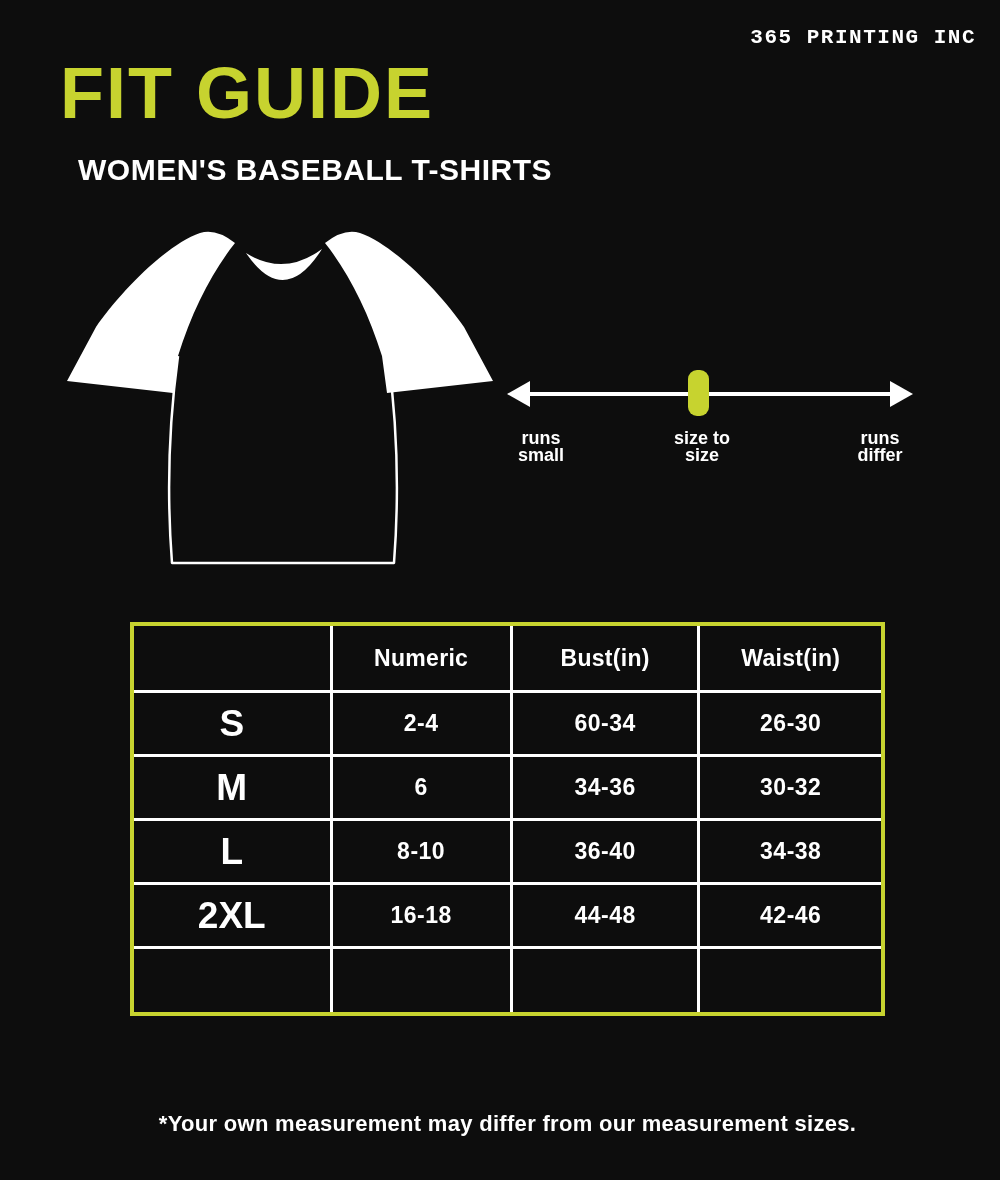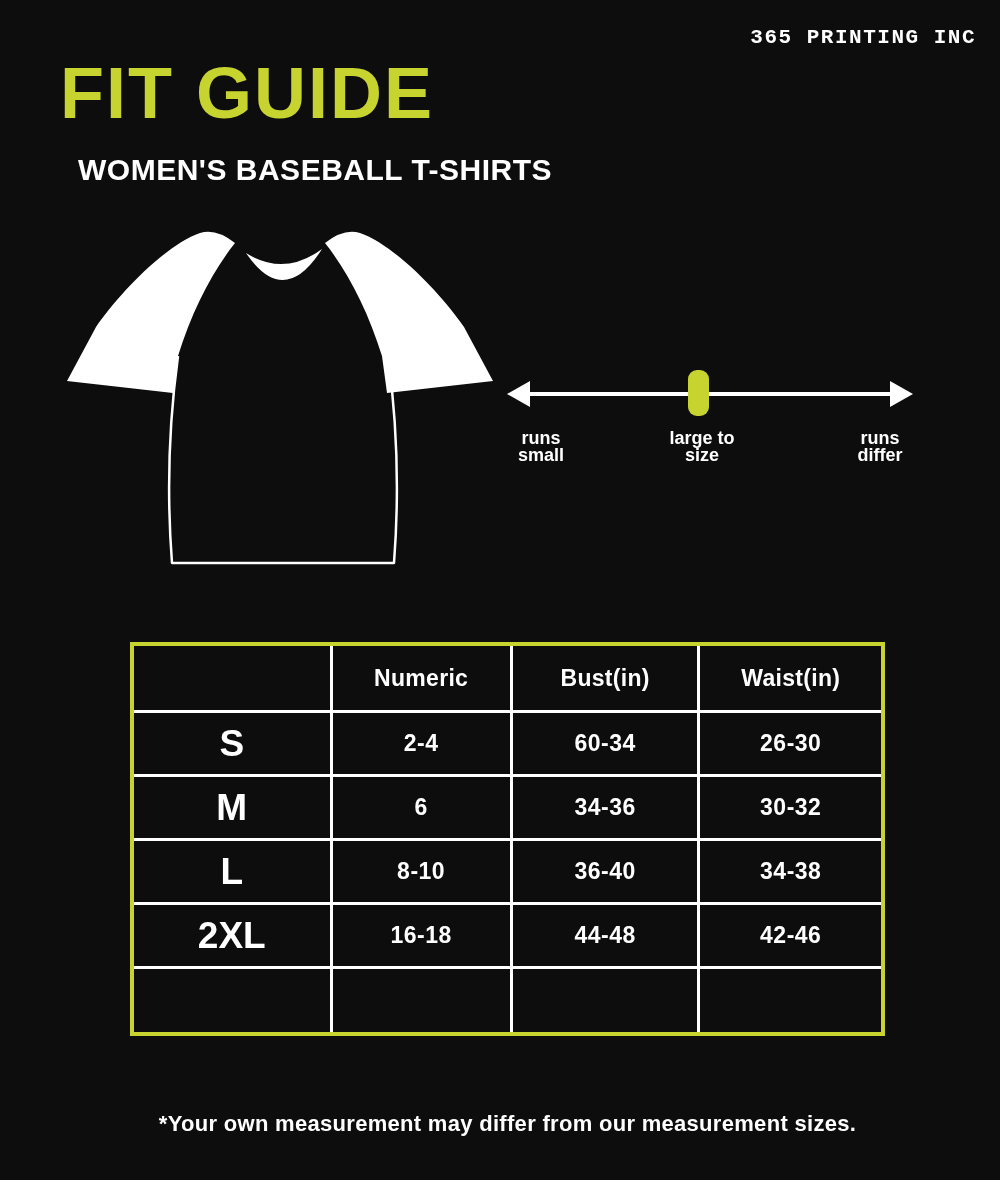--- a/index.html
+++ b/index.html
@@ -22,21 +22,21 @@
   .scale-svg{position:absolute;left:0;top:0;}
   .scale-label{
     position:absolute;top:62px;transform:translateX(-50%);text-align:center;
     font-size:18px;line-height:17px;white-space:nowrap;
   }
   .scale-label .ln{display:block;}
   .lbl-small{left:36px;}
   .lbl-true{left:197px;}
   .lbl-large{left:375px;}
   table.size-table{
-    position:absolute;left:130px;top:642px;width:755px;
+    position:absolute;left:130px;top:622px;width:755px;
     border-collapse:collapse;table-layout:fixed;
     border:4px solid #c7d32f;
   }
   .size-table th,.size-table td{
     border:3px solid #ffffff;text-align:center;vertical-align:middle;
     padding:0;color:#ffffff;font-weight:bold;
   }
   .size-table th{height:64px;font-size:23px;letter-spacing:.3px;}
   .size-table td{height:61px;font-size:23px;letter-spacing:.5px;}
   .size-table td.size-cell{font-size:37px;letter-spacing:0;}
@@ -72,21 +72,21 @@
       <line x1="16" y1="26" x2="394" y2="26" stroke="#ffffff" stroke-width="4"></line>
       <polygon points="2,26 25,13 25,39" fill="#ffffff"></polygon>
       <polygon points="408,26 385,13 385,39" fill="#ffffff"></polygon>
       <rect x="183" y="2" width="21" height="46" rx="9" fill="#c7d32f"></rect>
     </svg>
     <div class="scale-label lbl-small">
       <span class="ln">runs</span>
       <span class="ln">small</span>
     </div>
     <div class="scale-label lbl-true">
-      <span class="ln">large to</span>
+      <span class="ln">size to</span>
       <span class="ln">size</span>
     </div>
     <div class="scale-label lbl-large">
       <span class="ln">runs</span>
       <span class="ln">differ</span>
     </div>
   </div>
 
   <table class="size-table">
     <colgroup>

